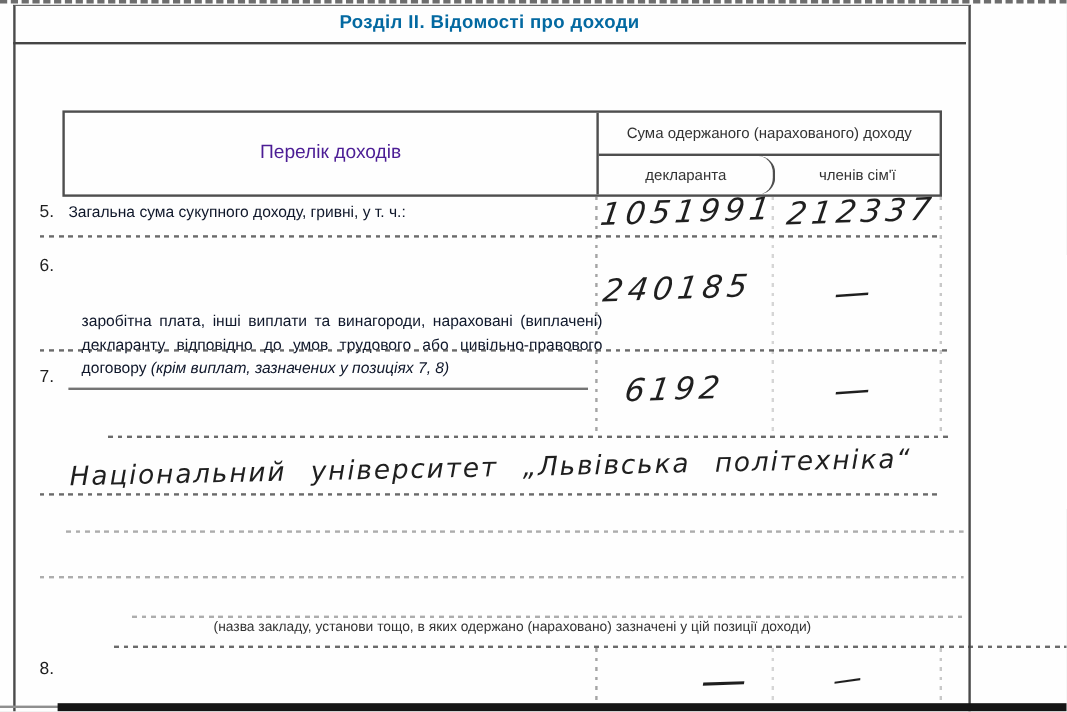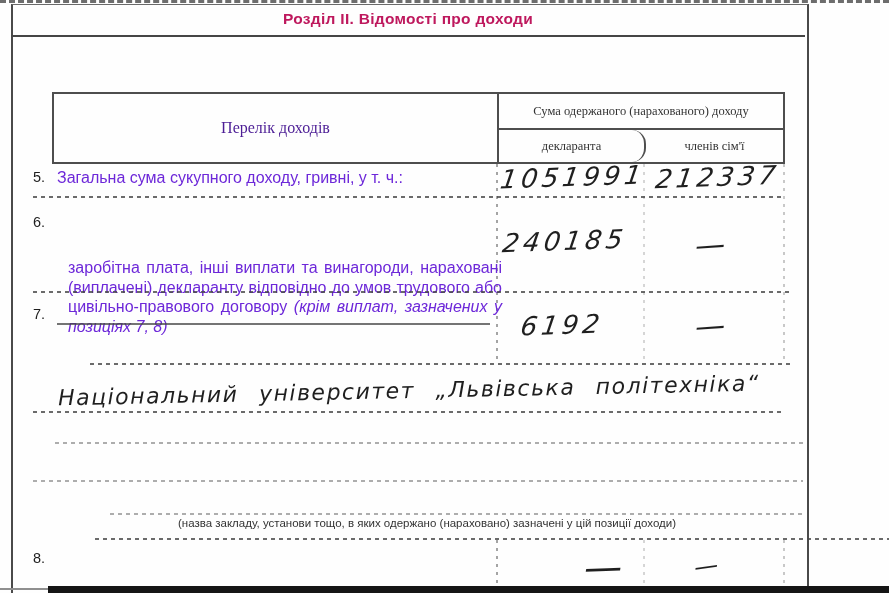--- a/index.html
+++ b/index.html
@@ -15,37 +15,37 @@
     border-left:2px solid #4a4a4a;border-right:2px solid #4a4a4a;
     border-top:1px solid #6a6a6a;
   }
   .solid-h{position:absolute;height:2px;background:#454545;}
   
   .rule-h{position:absolute;height:2px;
     background-image:repeating-linear-gradient(to right, rgba(70,70,70,.8) 0 4px, transparent 4px 8px);}
   .rule-h.faint{opacity:.55;}
   .rule-v{position:absolute;width:2px;
     background-image:repeating-linear-gradient(to bottom, rgba(90,90,90,.55) 0 3px, transparent 3px 8px);}
-  .title{font-weight:bold;font-size:15.5px;text-align:center;letter-spacing:.3px;color:#be185d;}
+  .title{font-weight:bold;font-size:15.5px;text-align:center;letter-spacing:.3px;color:#0369a1;}
   .subtitle{font-size:14.5px;text-align:center;color:#222;}
   
   .htable{
     position:absolute;left:52px;top:92px;width:733px;height:72px;
     border:2px solid #4e4e4e;box-sizing:border-box;
     display:grid;grid-template-columns:445px 147px 1fr;grid-template-rows:36px 1fr;
     color:#333;
   }
-  .hcell{display:flex;align-items:center;justify-content:center;text-align:center;box-sizing:border-box;font-family:Liberation Serif, serif;}
+  .hcell{display:flex;align-items:center;justify-content:center;text-align:center;box-sizing:border-box;}
   .cell-perelik{grid-row:1/3;grid-column:1;border-right:2px solid #4e4e4e;font-size:16px;color:#4c1d95;}
   .cell-suma{grid-row:1;grid-column:2/4;border-bottom:2px solid #4e4e4e;font-size:12.5px;}
   .cell-dekl{grid-row:2;grid-column:2;border-right:2px solid #4e4e4e;font-size:12.5px;border-radius:14px;}
   .cell-family{grid-row:2;grid-column:3;font-size:12.5px;}
   
   .rownum{position:absolute;font-size:14.5px;color:#1e1e1e;}
-  .rowtext{position:absolute;font-size:16px;color:#6d28d9;text-align:justify;}
+  .rowtext{position:absolute;font-size:13px;color:#0f172a;text-align:justify;}
   .it{font-style:italic;}
   
   .hw{font-family:"DejaVu Sans",sans-serif;font-style:italic;color:#1f1f1f;}
   .hw-num{position:absolute;font-size:26px;letter-spacing:4px;transform:skewX(-10deg) rotate(-2deg);}
   .hw-line{position:absolute;font-size:22px;letter-spacing:1.5px;word-spacing:12px;
     transform:rotate(-1.2deg);white-space:nowrap;}
   .hw-dash{position:absolute;font-size:30px;transform:rotate(-4deg);line-height:10px;}
   .caption{position:absolute;font-size:11.5px;color:#333;text-align:center;}
   .blackbar{position:absolute;background:#151515;}
   .graybar{position:absolute;background:#8f8f8f;}

